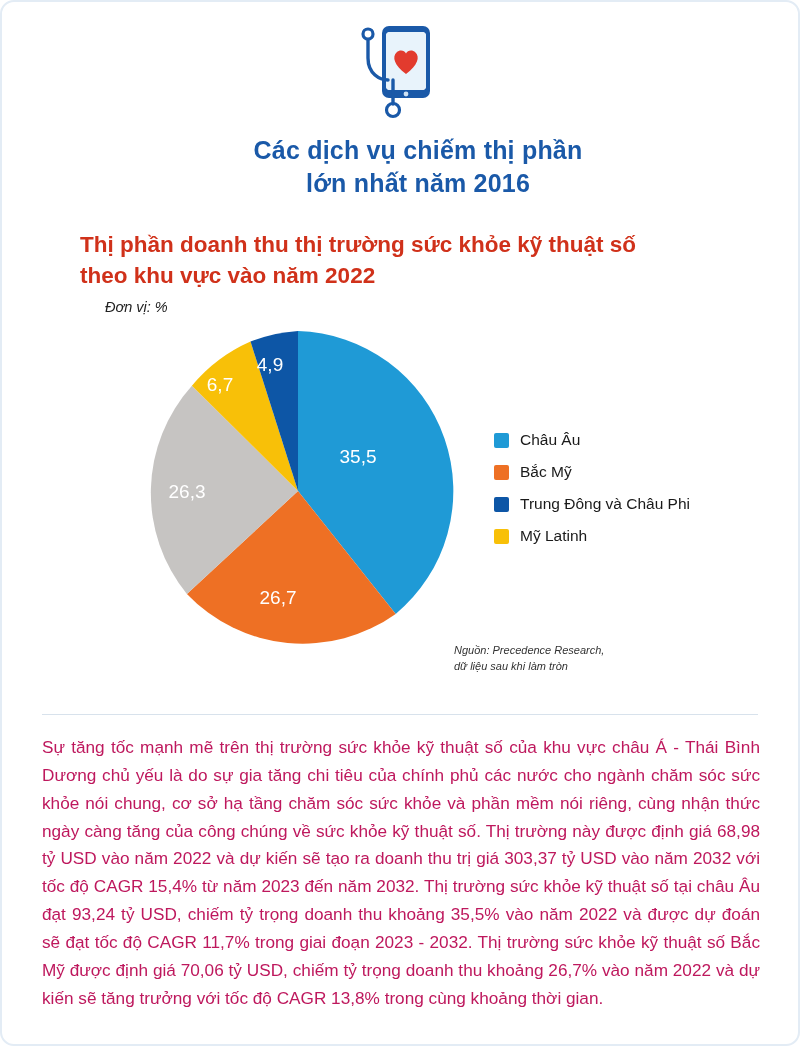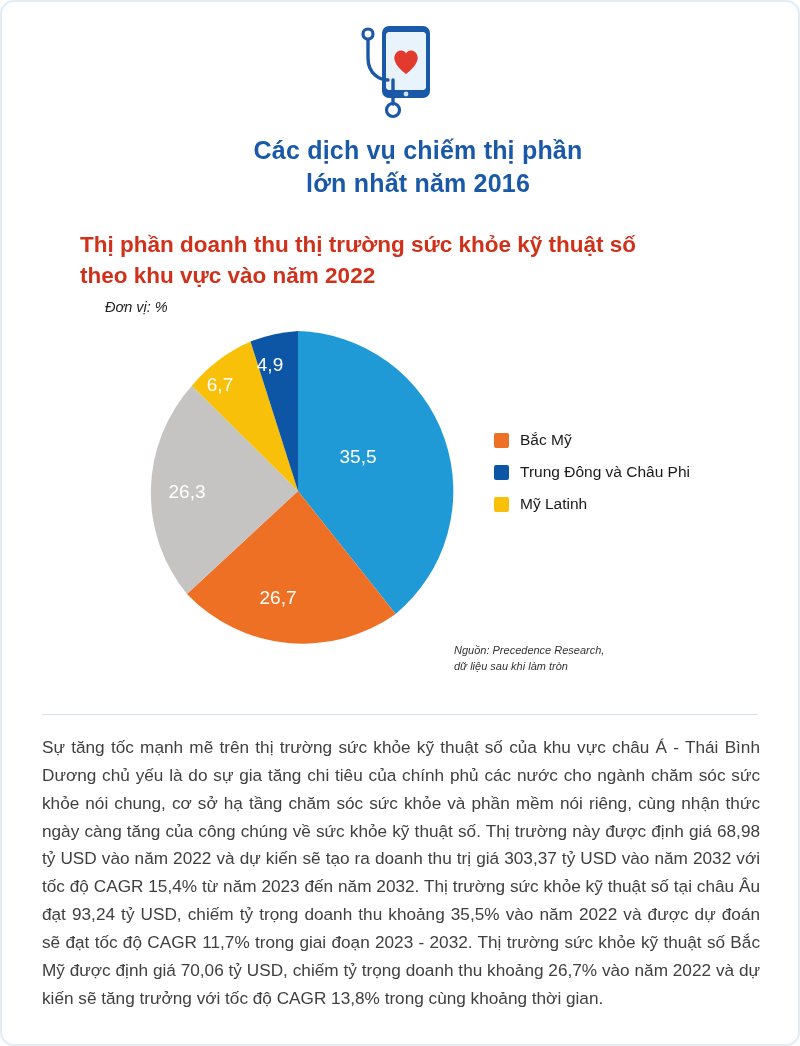--- a/index.html
+++ b/index.html
@@ -115,21 +115,21 @@
     background:#d8e2ec;
   }
 
   
   .body-text{
     position:absolute;
     left:40px;right:38px;
     top:732px;
     font-size:17.2px;
     line-height:1.62;
-    color:#404040;
+    color:#be185d;
     text-align:justify;
   }
 </style>
 </head>
 <body>
 
 <div class="page">
 
   <div class="icon-wrap">
     <span>
@@ -186,20 +186,24 @@
           <text class="slice-label" x="148" y="281" text-anchor="middle">26,7</text>
           <text class="slice-label grey" x="57" y="175" text-anchor="middle">26,3</text>
           <text class="slice-label" x="90" y="68" text-anchor="middle">6,7</text>
           <text class="slice-label dark" x="140" y="48" text-anchor="middle">4,9</text>
         </g>
       </svg>
     </div>
 
     <div class="legend">
       <div class="legend-row">
+        <span class="legend-swatch" style="background:#1f9ad6"></span>
+        <span class="legend-text">Châu Âu</span>
+      </div>
+      <div class="legend-row">
         <span class="legend-swatch" style="background:#ee7024"></span>
         <span class="legend-text">Bắc Mỹ</span>
       </div>
       <div class="legend-row">
         <span class="legend-swatch" style="background:#0d56a6"></span>
         <span class="legend-text">Trung Đông và Châu Phi</span>
       </div>
       <div class="legend-row">
         <span class="legend-swatch" style="background:#f8c008"></span>
         <span class="legend-text">Mỹ Latinh</span>

